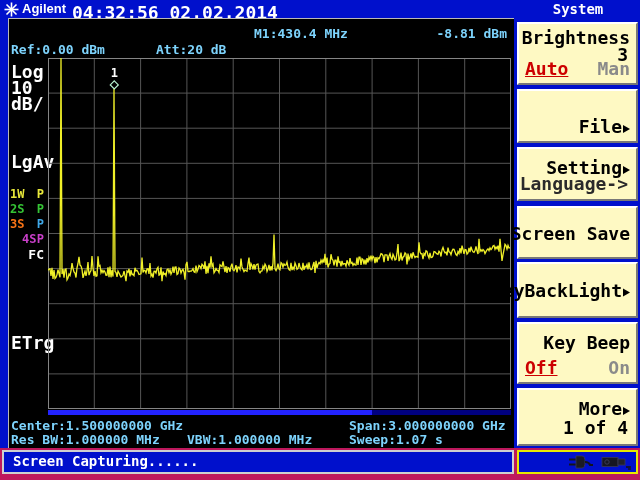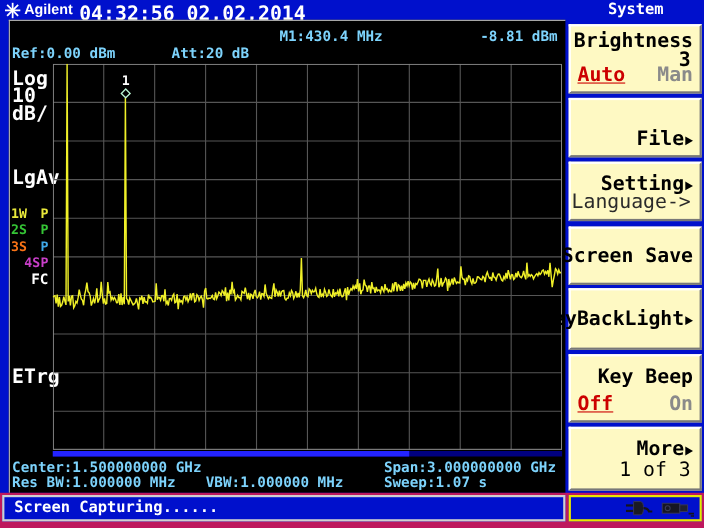--- a/index.html
+++ b/index.html
@@ -23,21 +23,21 @@
   .progress-fill{height:100%;background:#2323ff;width:0}
   
   .menu{position:absolute;left:516px;top:18px;width:124px;height:430px}
   .btn{position:absolute;left:1px;width:121px;background:#fef9c3;border-top:2px solid #fff;border-left:2px solid #fff;border-right:2px solid #787878;border-bottom:2px solid #787878;font-size:18px;font-weight:bold;color:#000}
   .btn .title-row{position:absolute;right:6px;white-space:nowrap}
   .btn .center-right{position:absolute;right:6px;top:50%;transform:translateY(-50%);white-space:nowrap}
   .arrow{display:inline-block;width:0;height:0;border-left:7px solid #000;border-top:4px solid transparent;border-bottom:4px solid transparent;margin-left:1px}
   .opts{position:absolute;left:6px;right:6px;bottom:4px;display:flex;justify-content:space-between}
   .opt.sel{color:#cc0000;text-decoration:underline}
   .opt.unsel{color:#8a8a8a}
-  .subtitle{position:absolute;right:8px;font-weight:normal;color:#2a2a2a;white-space:nowrap}
+  .subtitle{position:absolute;right:8px;font-weight:bold;color:#2a2a2a;white-space:nowrap}
   .value{position:absolute;right:8px;white-space:nowrap}
   
   .bottom{position:absolute;left:0;top:448px;width:640px;height:32px;background:#be185d}
   .msgbox{position:absolute;left:2px;top:2px;width:512px;height:24px;background:#0010cc;border:2px solid #cfcfcf;color:#fff;font-size:14px;font-weight:bold;line-height:19px;padding-left:9px;white-space:pre}
   .statbox{position:absolute;left:517px;top:2px;width:121px;height:24px;background:#0010cc;border:2px solid #e8e800;display:flex;align-items:center;justify-content:flex-end;gap:5px;padding-right:5px}
 </style>
 </head>
 <body>
 
 <div class="topbar">
@@ -165,21 +165,21 @@
     <div class="opts">
       <span class="opt sel">Off</span>
       <span class="opt unsel">On</span>
     </div>
   </div>
 
   <div class="btn" style="top:370px;height:58px">
     <span class="title-row" style="top:8px">
       <span>More</span><span class="arrow"></span>
     </span>
-    <span class="subtitle" style="bottom:6px;color:#000">1 of 3</span>
+    <span class="subtitle" style="bottom:6px;color:#000">1 of 4</span>
   </div>
 </div>
 
 <div class="bottom">
   <div class="msgbox">Screen Capturing......</div>
   <div class="statbox">
     <svg width="27" height="16" viewBox="0 0 27 16">
       <rect x="0" y="4.5" width="7" height="2" fill="#14141c"></rect>
       <rect x="0" y="9.5" width="7" height="2" fill="#14141c"></rect>
       <path d="M7 2 L13 2 Q16 2 16 8 Q16 14 13 14 L7 14 Z" fill="#1a1a24" stroke="#3a3a55" stroke-width="0.8"></path>

